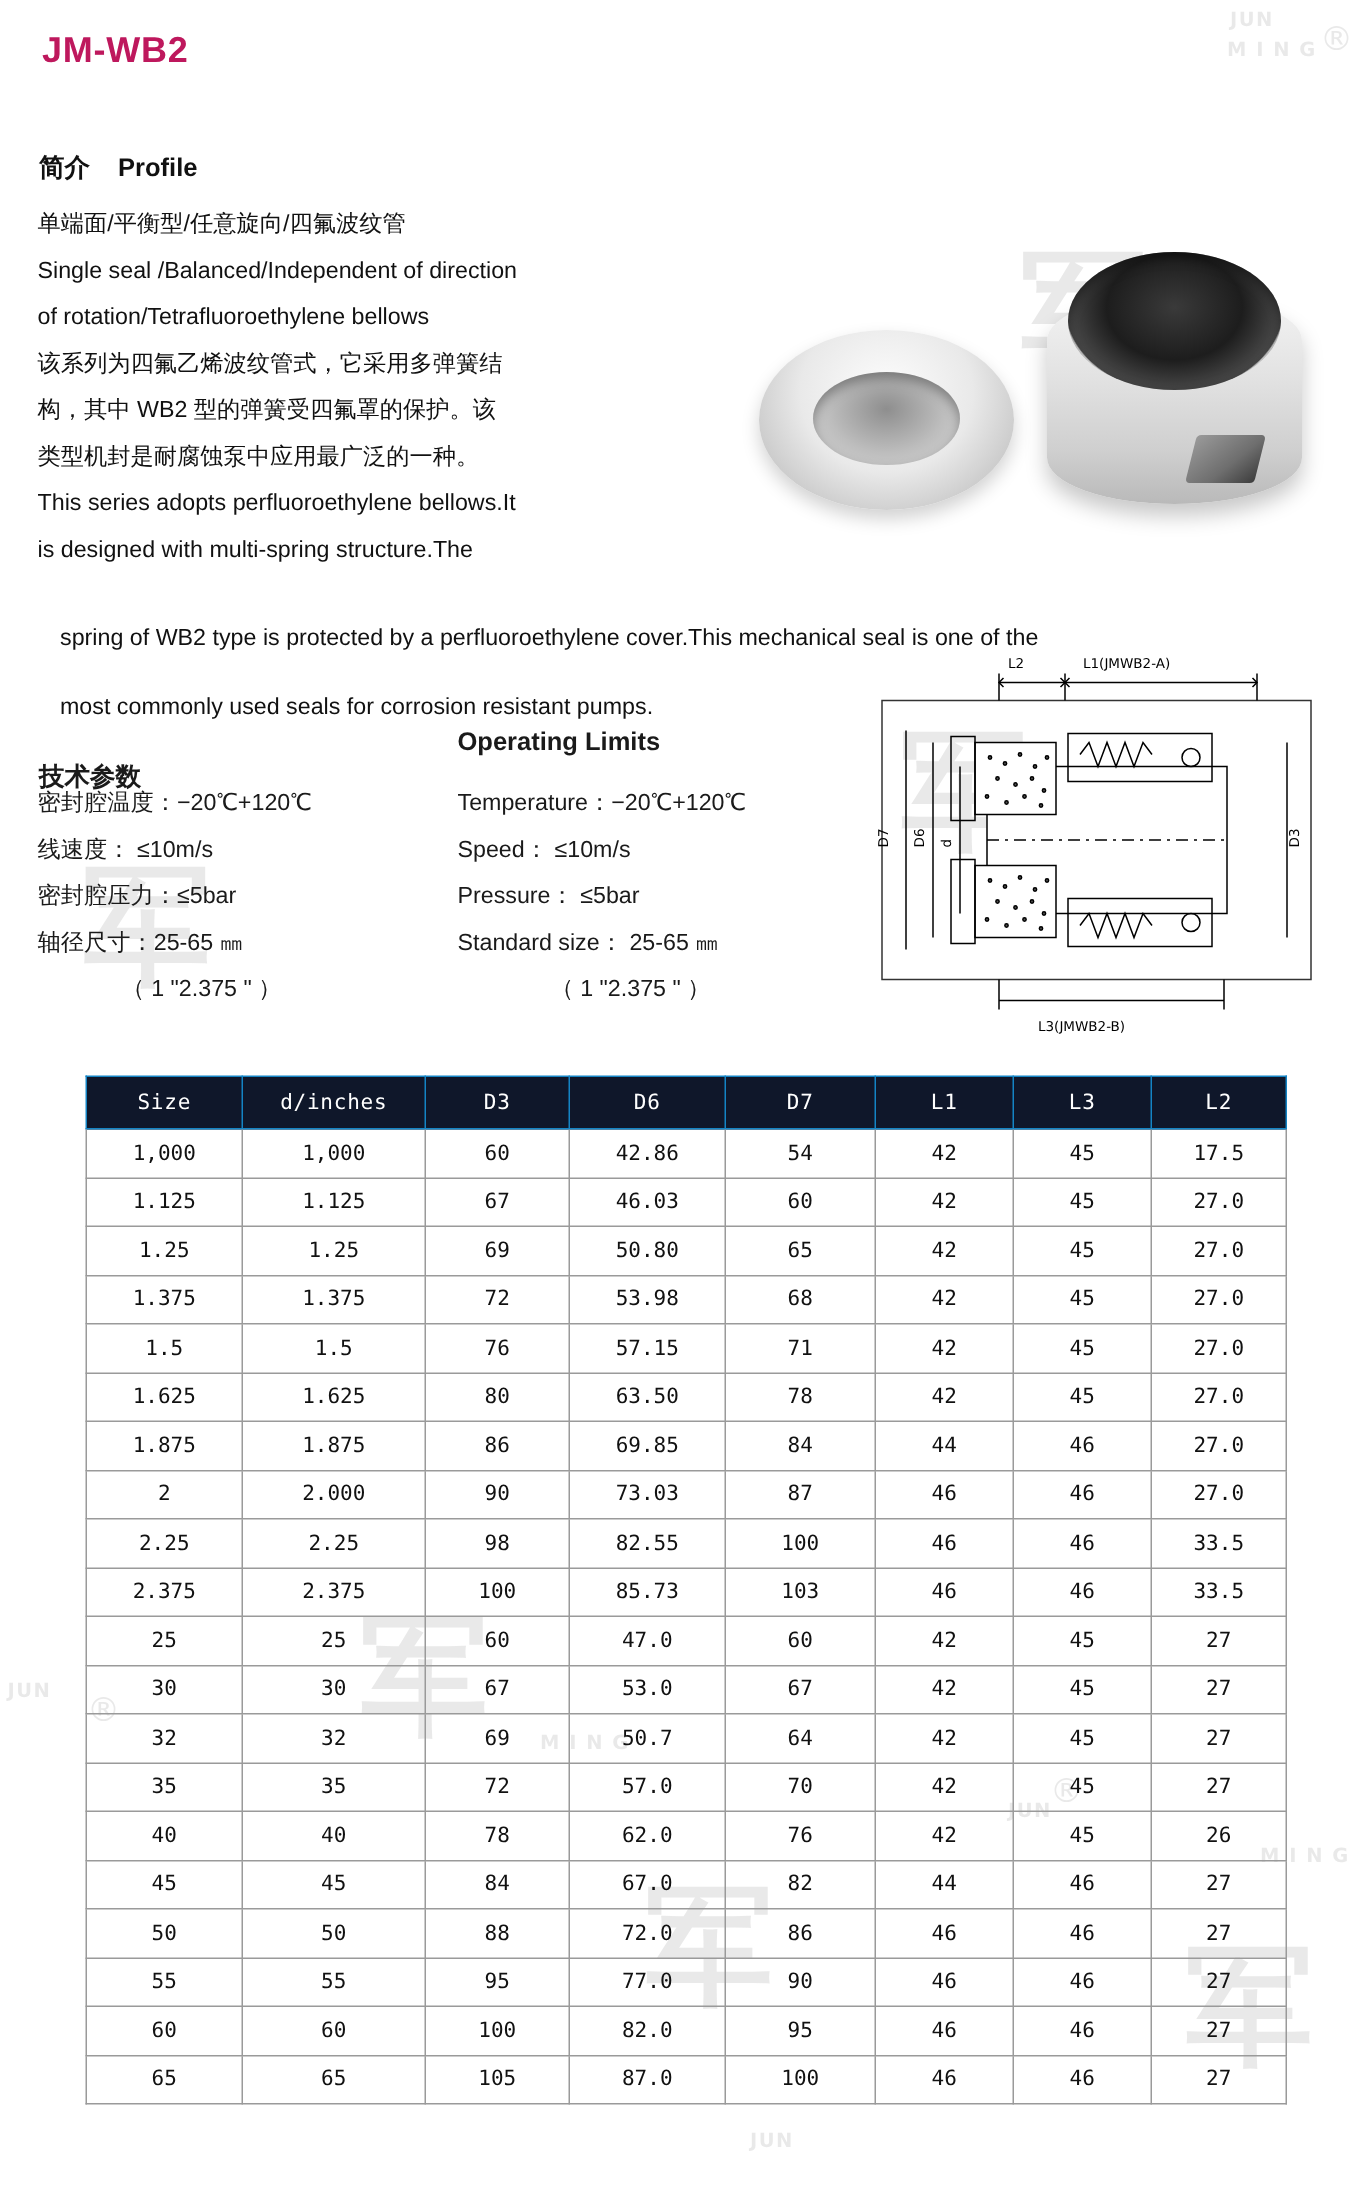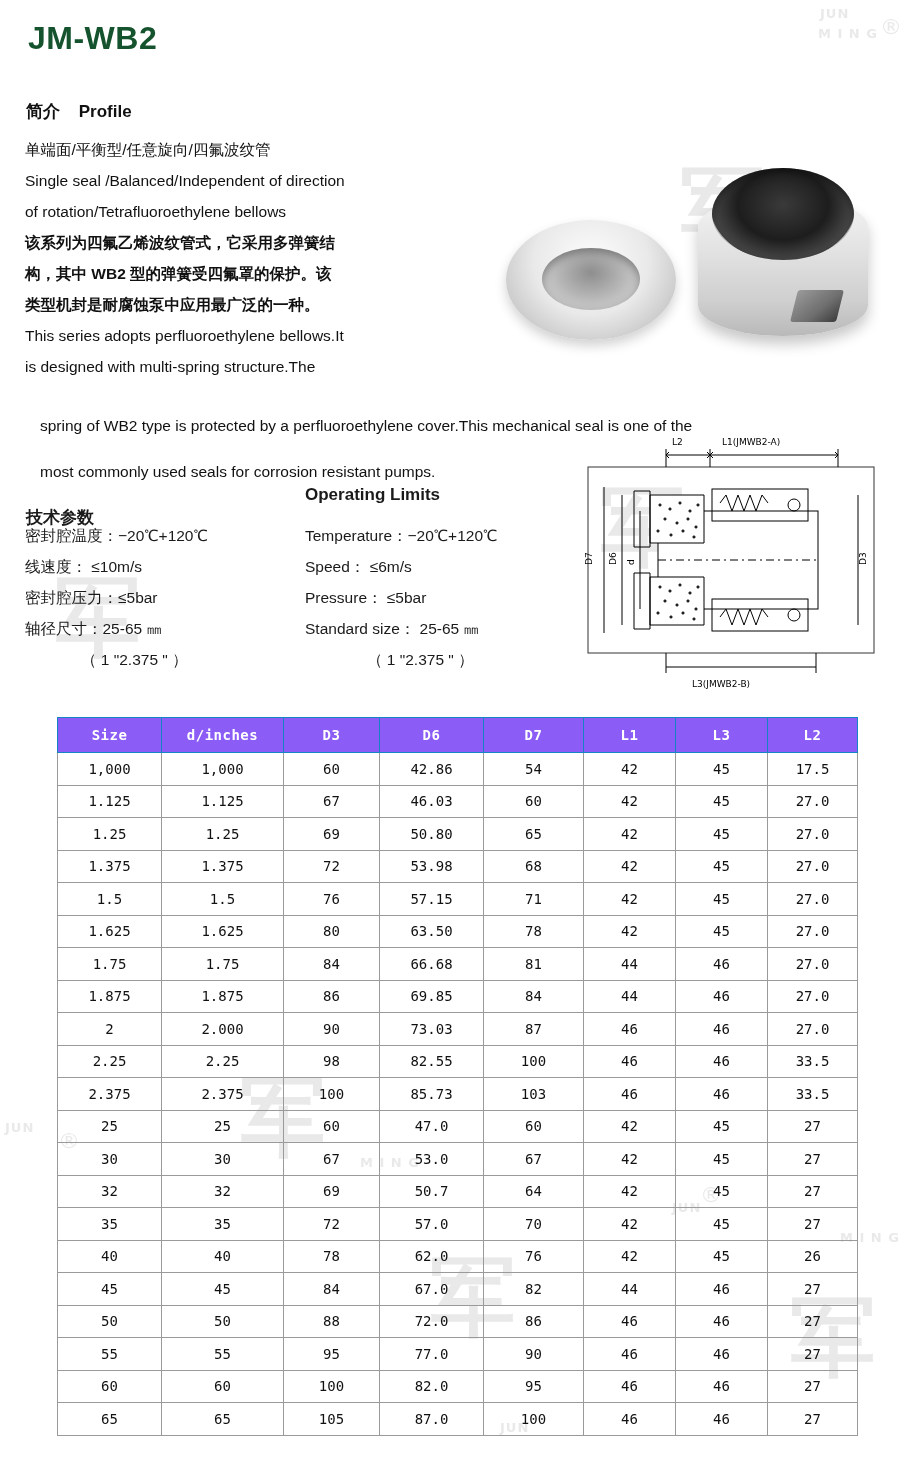--- a/index.html
+++ b/index.html
@@ -43,23 +43,23 @@
   }
   .wm-r {
     font-size: 22px;
   }
 
   
   .title {
     position: absolute;
     left: 28px;
     top: 20px;
-    font-size: 32px;
+    font-size: 24px;
     font-weight: 700;
-    color: #14532d;
+    color: #be185d;
     letter-spacing: 0.5px;
     text-align: center;
   }
 
   
   .profile-head {
     position: absolute;
     left: 26px;
     top: 100px;
     font-size: 17px;
@@ -74,21 +74,20 @@
     top: 134px;
     width: 450px;
     font-size: 15.5px;
     line-height: 31px;
     color: #111;
   }
   .profile-body p { margin: 0; }
   .profile-body .just {
     text-align: justify;
     text-justify: inter-character;
-    font-weight: bold;
   }
 
   .profile-wide {
     position: absolute;
     left: 25px;
     top: 395px;
     width: 860px;
     font-size: 15.5px;
     line-height: 31px;
     color: #111;
@@ -213,23 +212,23 @@
     top: 717px;
     width: 800px;
   }
   table.spec-table {
     border-collapse: collapse;
     width: 800px;
     table-layout: fixed;
     font-size: 14.5px;
   }
   table.spec-table th {
-    background: #8b5cf6;
+    background: #0f172a;
     color: #ffffff;
-    font-weight: 700;
+    font-weight: 400;
     height: 32px;
     border: 1px solid #1484c4;
     font-family: "DejaVu Sans Mono", monospace;
     font-size: 14px;
     letter-spacing: 0.5px;
   }
   table.spec-table td {
     height: 29.5px;
     text-align: center;
     border: 1px solid #9a9a9a;
@@ -311,21 +310,21 @@
   <div class="spec-cn">
     <p>密封腔温度：−20℃+120℃</p>
     <p>线速度：  ≤10m/s</p>
     <p>密封腔压力：≤5bar</p>
     <p>轴径尺寸：25-65 ㎜</p>
     <p class="indent1">（ 1 "2.375 " ）</p>
   </div>
 
   <div class="spec-en">
     <p>Temperature：−20℃+120℃</p>
-    <p>Speed： ≤6m/s</p>
+    <p>Speed： ≤10m/s</p>
     <p>Pressure： ≤5bar</p>
     <p>Standard size： 25-65 ㎜</p>
     <p class="indent2">（ 1 "2.375 " ）</p>
   </div>
 
   <div class="drawing">
     <svg width="320" height="270" viewBox="0 0 320 270">
       <g stroke="#000" fill="none" stroke-width="1">
 
         <rect x="18" y="42" width="286" height="186" stroke="#333" stroke-width="1"></rect>
@@ -488,30 +487,20 @@
             <td>1.625</td>
             <td>1.625</td>
             <td>80</td>
             <td>63.50</td>
             <td>78</td>
             <td>42</td>
             <td>45</td>
             <td>27.0</td>
           </tr>
           <tr>
-            <td>1.75</td>
-            <td>1.75</td>
-            <td>84</td>
-            <td>66.68</td>
-            <td>81</td>
-            <td>44</td>
-            <td>46</td>
-            <td>27.0</td>
-          </tr>
-          <tr>
             <td>1.875</td>
             <td>1.875</td>
             <td>86</td>
             <td>69.85</td>
             <td>84</td>
             <td>44</td>
             <td>46</td>
             <td>27.0</td>
           </tr>
           <tr>

